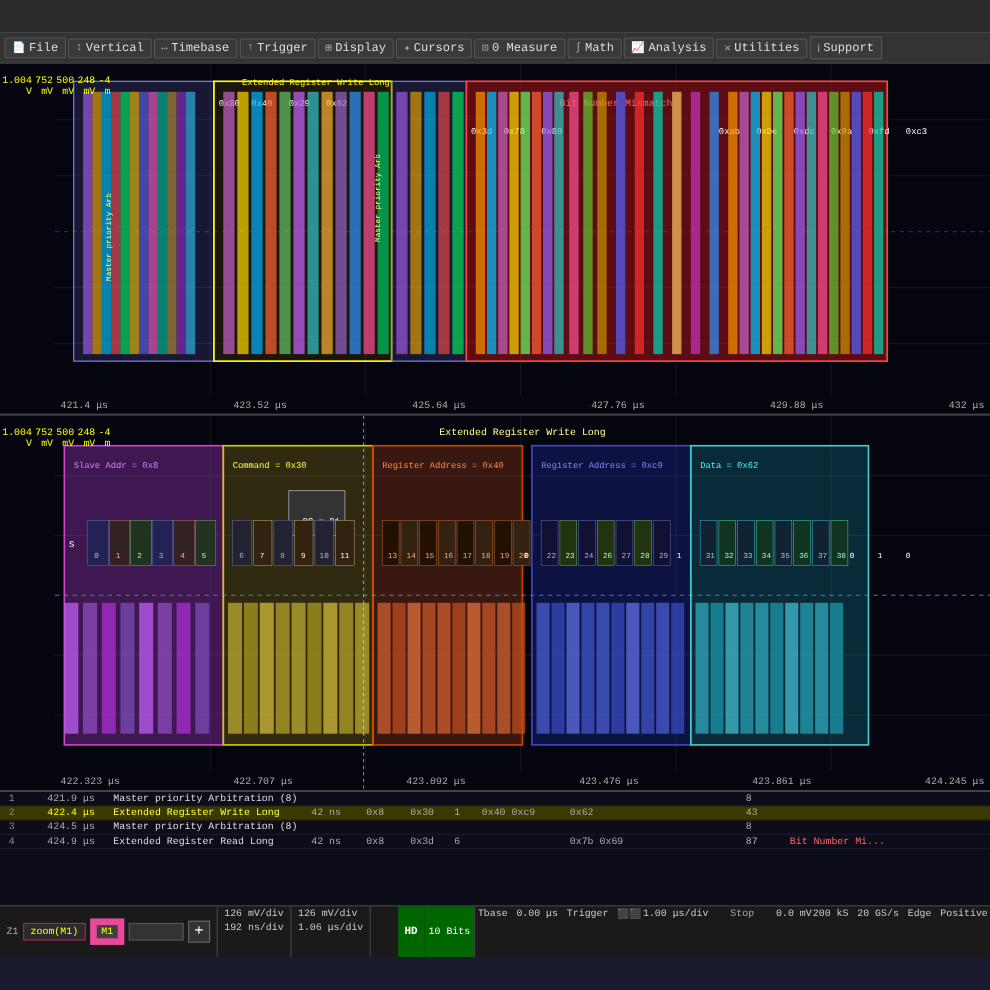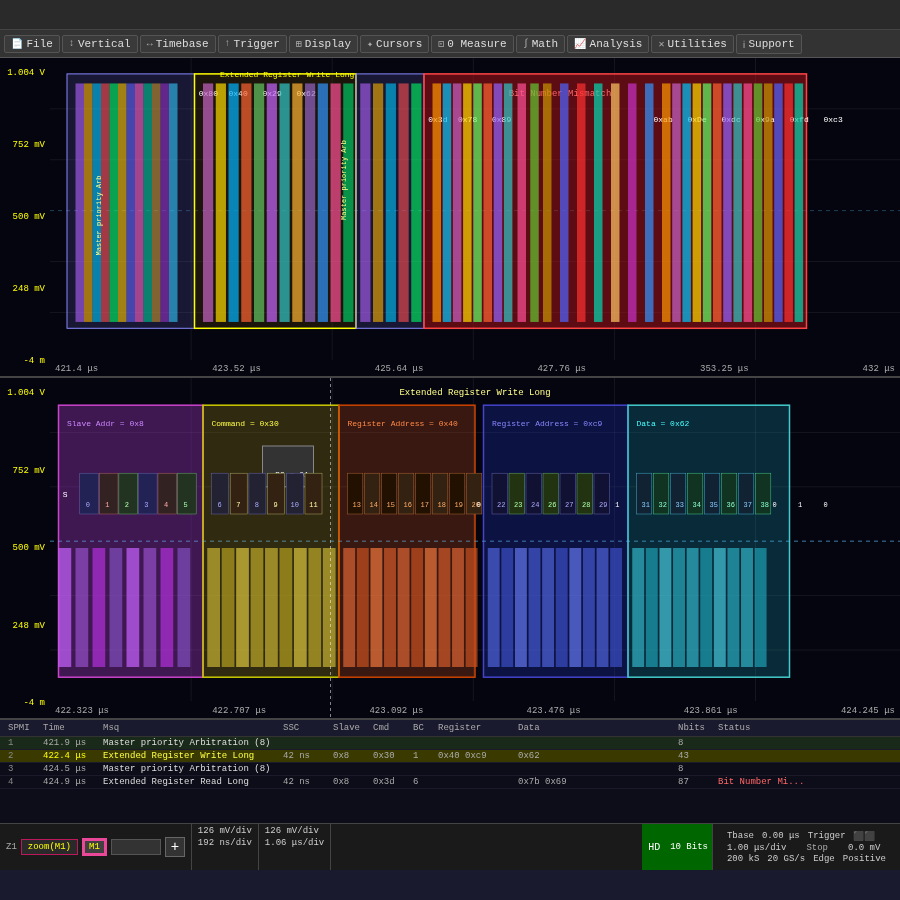--- a/index.html
+++ b/index.html
@@ -77,21 +77,21 @@
     }
 
     
     .y-axis {
       position: absolute;
       left: 0;
       top: 0;
       width: 50px;
       height: 100%;
       display: flex;
-      flex-direction: column;
+      flex-direction: row;
       justify-content: space-between;
       padding: 10px 2px;
       z-index: 10;
     }
 
     .y-label {
       color: #ffff00;
       font-size: 9px;
       text-align: right;
       padding-right: 3px;
@@ -173,57 +173,57 @@
     .zoom-box {
       background: #2a2a2a;
       border: 1px solid #be185d;
       padding: 2px 6px;
       font-size: 9px;
       color: #ffff00;
     }
 
     .m1-badge {
       background: #404040;
-      border: 3px solid #ec4899;
+      border: 6px solid #ec4899;
       padding: 1px 4px;
       font-size: 9px;
       color: #ffff00;
       text-align: center;
     }
 
     .status-right {
       margin-left: auto;
       display: flex;
       align-items: stretch;
     }
 
     .hd-badge {
       background: #006600;
       color: #fff;
       padding: 6px 6px;
       font-size: 10px;
-      font-weight: normal;
+      font-weight: bold;
       display: flex;
       align-items: center;
     }
 
     .bits-badge {
       background: #006600;
       color: #fff;
       padding: 14px 4px;
       font-size: 9px;
       display: flex;
       align-items: center;
     }
 
     .tbase-section {
       display: flex;
-      flex-direction: column;
+      flex-direction: row;
       justify-content: center;
-      padding: 2px 14px;
+      padding: 2px 2px;
       border-left: 1px solid #444;
       font-size: 9px;
       color: #ccc;
       gap: 1px;
     }
 
     
     svg.waveforms {
       position: absolute;
       top: 0;
@@ -429,21 +429,21 @@
       <text x="38%" y="60%" fill="#ffff88" font-size="7" transform="rotate(-90, 275, 170)" text-anchor="middle">Master priority Arb</text>
 
       <text x="20%" y="6%" fill="#ffff00" font-size="8">Extended Register Write Long</text>
     </svg>
 
     <div class="x-axis">
       <span class="x-label">421.4 μs</span>
       <span class="x-label">423.52 μs</span>
       <span class="x-label">425.64 μs</span>
       <span class="x-label">427.76 μs</span>
-      <span class="x-label">353.25 μs</span>
+      <span class="x-label">429.88 μs</span>
       <span class="x-label">432 μs</span>
     </div>
   </div>
 
   <div class="lower-panel">
 
     <div class="y-axis">
       <span class="y-label">1.004 V</span>
       <span class="y-label">752 mV</span>
       <span class="y-label">500 mV</span>
@@ -633,33 +633,20 @@
       <span class="x-label">422.707 μs</span>
       <span class="x-label">423.092 μs</span>
       <span class="x-label">423.476 μs</span>
       <span class="x-label">423.861 μs</span>
       <span class="x-label">424.245 μs</span>
     </div>
   </div>
 </div>
 
 <div class="data-table">
-  <div class="table-header">
-    <span class="col-header" style="width:35px">SPMI</span>
-    <span class="col-header" style="width:60px">Time</span>
-    <span class="col-header" style="width:180px">Msq</span>
-    <span class="col-header" style="width:50px">SSC</span>
-    <span class="col-header" style="width:40px">Slave</span>
-    <span class="col-header" style="width:40px">Cmd</span>
-    <span class="col-header" style="width:25px">BC</span>
-    <span class="col-header" style="width:80px">Register</span>
-    <span class="col-header" style="width:160px">Data</span>
-    <span class="col-header" style="width:40px">Nbits</span>
-    <span class="col-header" style="flex:1">Status</span>
-  </div>
 
   <div class="table-row">
     <span class="table-cell" style="width:35px;color:#888">1</span>
     <span class="table-cell" style="width:60px;color:#aaa">421.9 μs</span>
     <span class="table-cell" style="width:180px;color:#ddd">Master priority Arbitration (8)</span>
     <span class="table-cell" style="width:50px"></span>
     <span class="table-cell" style="width:40px"></span>
     <span class="table-cell" style="width:40px"></span>
     <span class="table-cell" style="width:25px"></span>
     <span class="table-cell" style="width:80px"></span>

